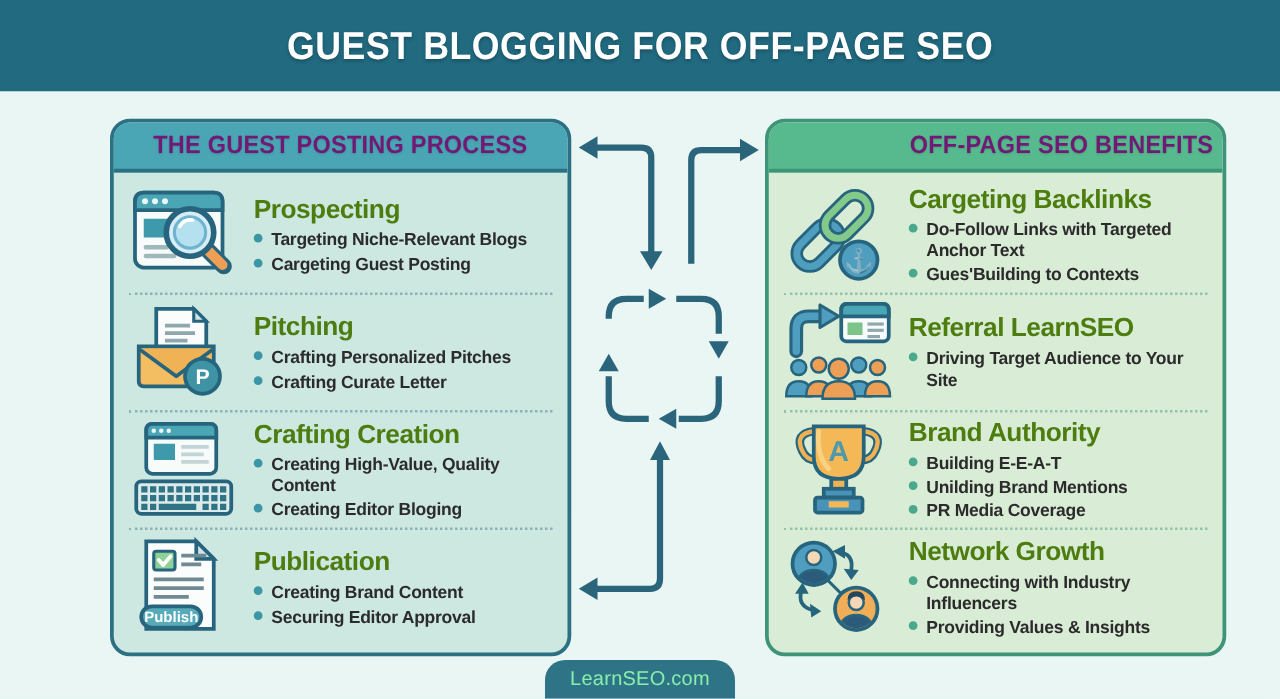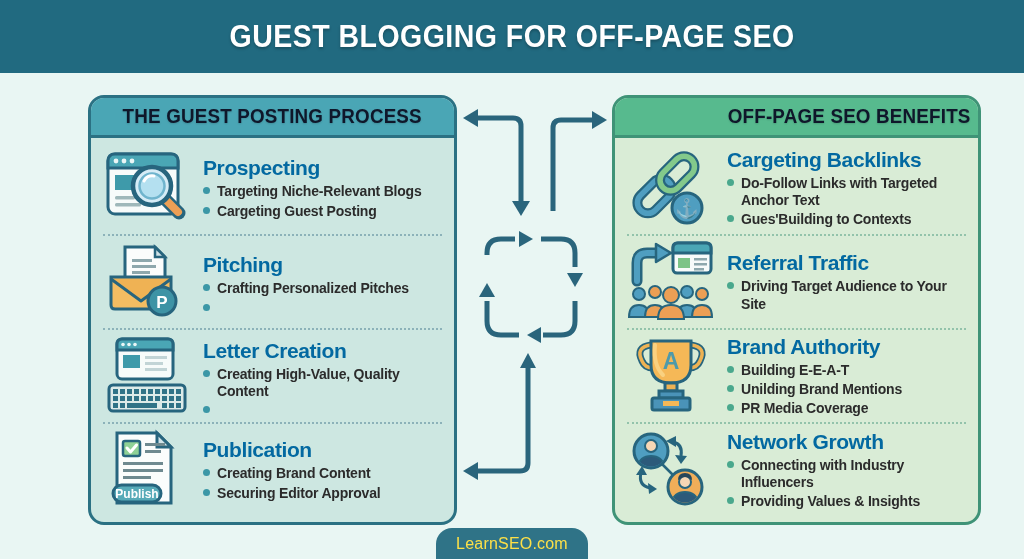--- a/index.html
+++ b/index.html
@@ -26,54 +26,54 @@
 
   
   .panel {
     position:absolute; top:95px; width:369px; height:430px;
     border-radius:16px; overflow:hidden; display:flex; flex-direction:column;
   }
   .panel.left  { left:88px;  border:3px solid #2b7183; background:#cde7e1; }
   .panel.right { left:612px; border:3px solid #3f9377; background:#d9ecd6; }
   .panel-header {
     height:40px; flex:none; display:flex; align-items:center; justify-content:center;
-    color:#0f172a; font-weight:bold; font-size:20px; letter-spacing:.2px;
+    color:#701a75; font-weight:bold; font-size:20px; letter-spacing:.2px;
   }
   .panel-header > span { display:inline-block; transform:scaleX(.94); white-space:nowrap;
     text-shadow:0 1px 2px rgba(0,0,0,.15); }
   .panel.left  .panel-header { background:#4aa6b5; border-bottom:3px solid #2b7183; }
   .panel.right .panel-header { background:#57ba8e; border-bottom:3px solid #3f9377;justify-content:flex-end; }
   .panel-body { flex:1; display:flex; flex-direction:column; padding:4px 10px 6px 10px; }
 
   .row { flex:1; display:flex; align-items:center; gap:10px; padding:2px 0; min-height:0; }
   .icon-box { width:92px; height:82px; flex:none; display:flex; align-items:center; justify-content:center; }
   .row-text { flex:1; min-width:0; }
   .row-text h3 {
-    font-size:21px; font-weight:bold; color:#0369a1; letter-spacing:-.4px;
+    font-size:21px; font-weight:bold; color:#4d7c0f; letter-spacing:-.4px;
     margin-bottom:3px; white-space:nowrap;
   }
   .row-text ul { list-style:none; display:flex; flex-direction:column; gap:2px; }
   .row-text li { display:flex; align-items:flex-start; font-size:14px; font-weight:bold;
     color:#2b2b2b; line-height:1.22; letter-spacing:-.2px; }
   .dot { width:7px; height:7px; border-radius:50%; flex:none; margin:4px 7px 0 0; }
   .panel.left  .dot { background:#3b97a6; }
   .panel.right .dot { background:#4aa88d; }
 
   .sep { flex:none; height:0; border-top:2px dotted; margin:0 2px; }
   .panel.left  .sep { border-color:rgba(42,101,124,.4); }
   .panel.right .sep { border-color:rgba(63,147,119,.45); }
 
   
   .center-arrows { position:absolute; left:457px; top:95px; width:155px; height:430px; }
 
   
   .site-badge {
     position:absolute; left:50%; bottom:0; transform:translateX(-50%);
     min-width:152px; height:31px; padding:0 20px;
-    background:#2f7387; color:#fde047; border-radius:16px 16px 0 0;
+    background:#2f7387; color:#86efac; border-radius:16px 16px 0 0;
     display:flex; align-items:center; justify-content:center;
     font-size:16px; font-weight:normal; letter-spacing:.2px;
   }
 
   svg text { font-family:"Liberation Sans", sans-serif; }
 </style>
 </head>
 <body>
 
 <div class="page">
@@ -141,20 +141,21 @@
         </div>
         <div class="row-text">
           <h3>Pitching</h3>
           <ul>
             <li>
                 <span class="dot"></span>
                 <span>Crafting Personalized Pitches</span>
               </li>
             <li>
                 <span class="dot"></span>
+                <span>Crafting Curate Letter</span>
               </li>
           </ul>
         </div>
       </div>
 
       <div class="sep"></div>
 
       <div class="row">
         <div class="icon-box">
           <svg width="92" height="82" viewBox="0 0 92 82">
@@ -192,28 +193,29 @@
               <rect x="12" y="68" width="5" height="5"></rect>
                 <rect x="19" y="68" width="5" height="5"></rect>
                 <rect x="26" y="68" width="30" height="5"></rect>
                 <rect x="61" y="68" width="5" height="5"></rect>
                 <rect x="68" y="68" width="5" height="5"></rect>
                 <rect x="75" y="68" width="5" height="5"></rect>
             </g>
           </svg>
         </div>
         <div class="row-text">
-          <h3>Letter Creation</h3>
+          <h3>Crafting Creation</h3>
           <ul>
             <li>
                 <span class="dot"></span>
                 <span>Creating High-Value, Quality Content</span>
               </li>
             <li>
                 <span class="dot"></span>
+                <span>Creating Editor Bloging</span>
               </li>
           </ul>
         </div>
       </div>
 
       <div class="sep"></div>
 
       <div class="row">
         <div class="icon-box">
           <svg width="92" height="82" viewBox="0 0 92 82">
@@ -331,21 +333,21 @@
               <circle cx="62" cy="51" r="6" fill="#4f9ec0"></circle>
                 <path d="M52 76 q0 -12 10 -12 q10 0 10 12 z" fill="#4f9ec0"></path>
               <circle cx="77" cy="53" r="6" fill="#ec9f55"></circle>
                 <path d="M67 76 q0 -12 10 -12 q10 0 10 12 z" fill="#ec9f55"></path>
               <circle cx="46" cy="54" r="8" fill="#ec9f55"></circle>
                 <path d="M33 78 q0 -14 13 -14 q13 0 13 14 z" fill="#ec9f55"></path>
             </g>
           </svg>
         </div>
         <div class="row-text">
-          <h3>Referral Traffic</h3>
+          <h3>Referral LearnSEO</h3>
           <ul>
             <li>
                 <span class="dot"></span>
                 <span>Driving Target Audience to Your Site</span>
               </li>
           </ul>
         </div>
       </div>
 
       <div class="sep"></div>

